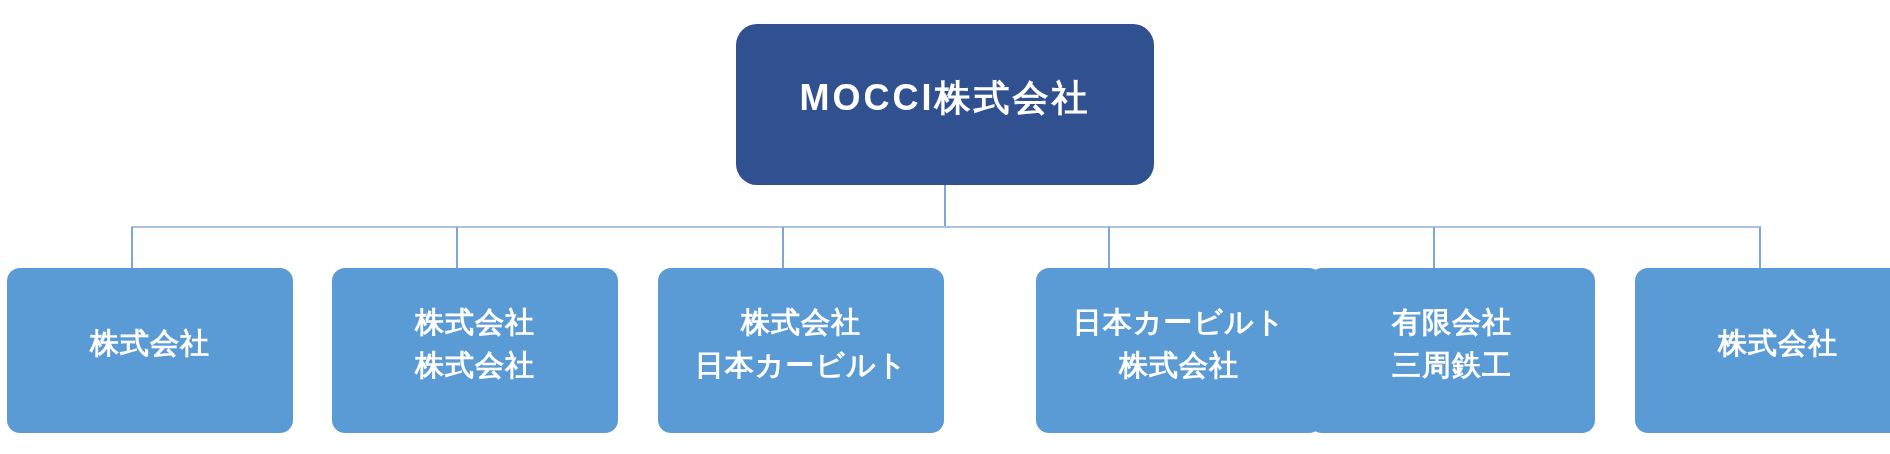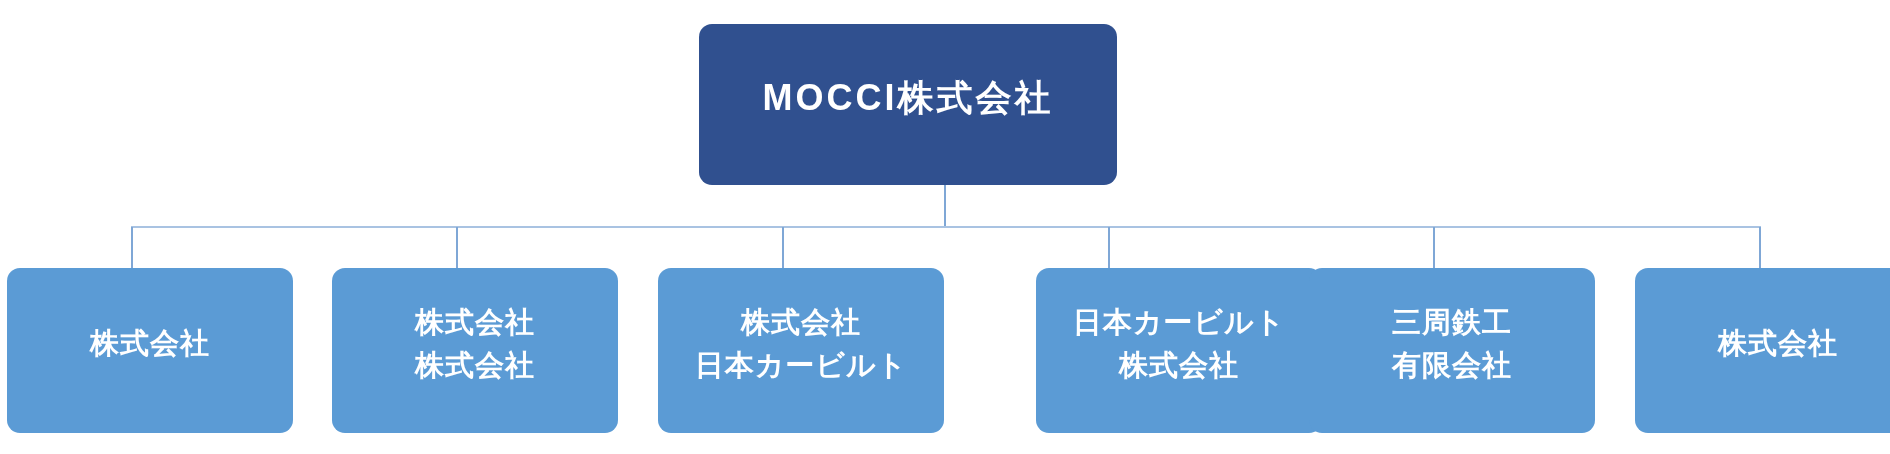--- a/index.html
+++ b/index.html
@@ -20,26 +20,26 @@
   }
   .canvas {
     position: relative;
     width: 1890px;
     height: 454px;
     background: var(--background);
     overflow: hidden;
   }
   .root-box {
     position: absolute;
-    left: 699px;
+    left: 736px;
     top: 24px;
     width: 418px;
     height: 161px;
     background: var(--root-fill);
-    border-radius: 13px;
+    border-radius: 21px;
     display: flex;
     align-items: center;
     justify-content: center;
     padding-bottom: 12px;
   }
   .root-label {
     color: var(--text);
     font-size: 36px;
     font-weight: bold;
     letter-spacing: 3px;
@@ -117,20 +117,20 @@
   </div>
   <div class="child-box" style="left:658px">
     <span>株式会社</span>
     <span>日本カービルト</span>
   </div>
   <div class="child-box" style="left:1036px">
     <span>日本カービルト</span>
     <span>株式会社</span>
   </div>
   <div class="child-box" style="left:1309px">
+    <span>有限会社</span>
     <span>三周鉄工</span>
-    <span>有限会社</span>
   </div>
   <div class="child-box" style="left:1635px">
     <span>株式会社</span>
   </div>
 
 </div>
 
 </body></html>

